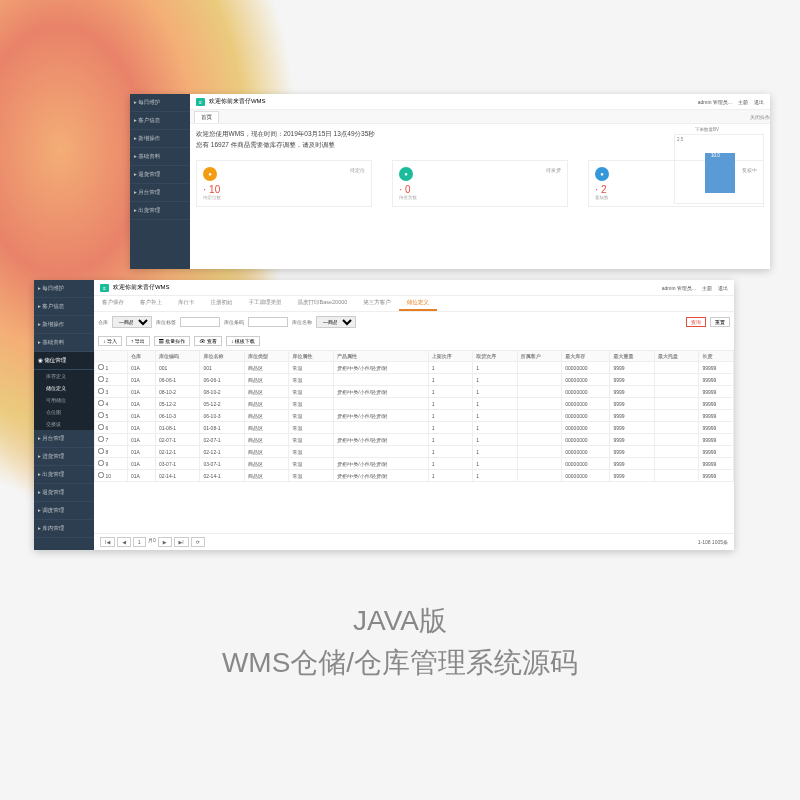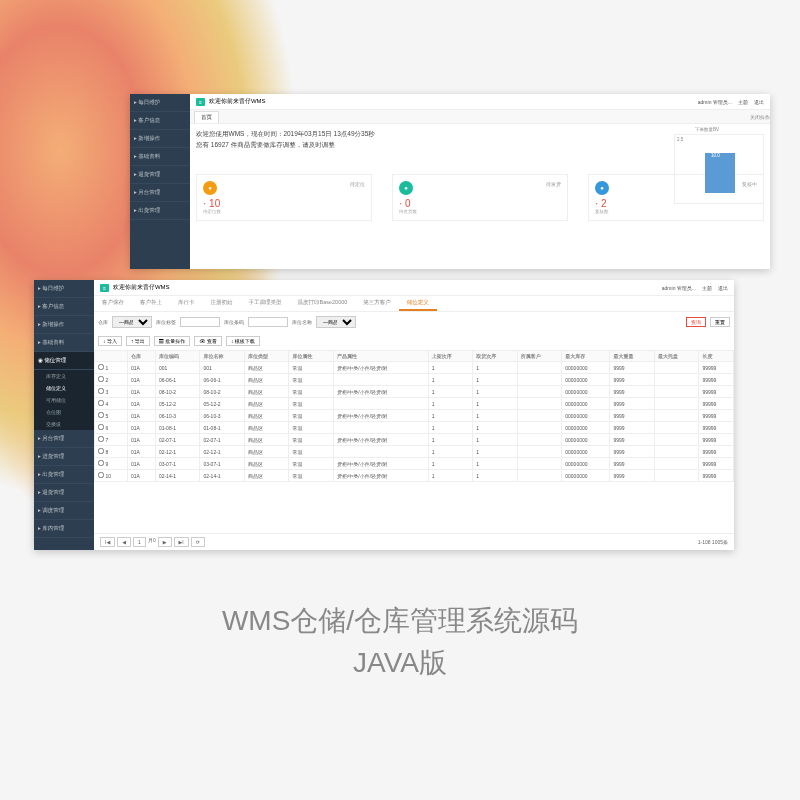--- a/index.html
+++ b/index.html
@@ -16,21 +16,21 @@
 .main{margin-left:60px;height:100%;background:#fff;display:flex;flex-direction:column}
 .topbar{height:16px;background:#fff;border-bottom:1px solid #eee;display:flex;align-items:center;padding:0 6px;justify-content:space-between}
 .topbar-left{display:flex;align-items:center;gap:4px}
 .green-badge{background:#1abc9c;color:#fff;padding:1px 3px;font-size:5px;border-radius:1px}
 .topbar-right{display:flex;gap:6px;font-size:5px;color:#555}
 .tabbar{height:14px;background:#f8f8f8;border-bottom:1px solid #eee;display:flex;align-items:center;padding-left:4px;gap:2px}
 .tab{padding:2px 6px;font-size:5.5px;background:#fff;border:1px solid #ddd;border-bottom:none;color:#666}
 .tab.active{color:#333}
 .content{flex:1;padding:6px;overflow:hidden}
 .welcome{font-size:6.5px;color:#444;margin-bottom:2px}
-.stats{display:flex;gap:20px;margin-top:24px}
+.stats{display:flex;gap:20px;margin-top:10px}
 .stat-card{flex:1;background:#fff;border:1px solid #eee;padding:6px;position:relative}
 .stat-icon{width:14px;height:14px;border-radius:50%;display:inline-flex;align-items:center;justify-content:center;color:#fff;font-size:6px;margin-bottom:3px}
 .ic-orange{background:#f39c12}.ic-red{background:#e74c3c}.ic-green{background:#1abc9c}.ic-blue{background:#3498db}
 .stat-label{font-size:5px;color:#999;position:absolute;top:6px;right:6px}
 .stat-val{font-size:10px;color:#e74c3c;font-weight:300}
 .stat-sub{font-size:4.5px;color:#aaa}
 .chart-box{position:absolute;right:6px;top:40px;width:90px;height:70px;border:1px solid #eee}
 .chart-bar{position:absolute;bottom:10px;left:30px;width:30px;height:40px;background:#5b9bd5}
 .chart-lbl{position:absolute;font-size:4.5px;color:#888}
 .tab-row{display:flex;border-bottom:1px solid #eee}
@@ -351,15 +351,15 @@
         <span class="pg-btn">▶</span>
         <span class="pg-btn">▶I</span>
         <span class="pg-btn">⟳</span>
       </div>
       <span>1-108 1005条</span>
     </div>
   </div>
 </div>
 
 <div class="title-text">
+  <div>JAVA版</div>
   <div>WMS仓储/仓库管理系统源码</div>
-  <div>JAVA版</div>
 </div>
 
 </body></html>

